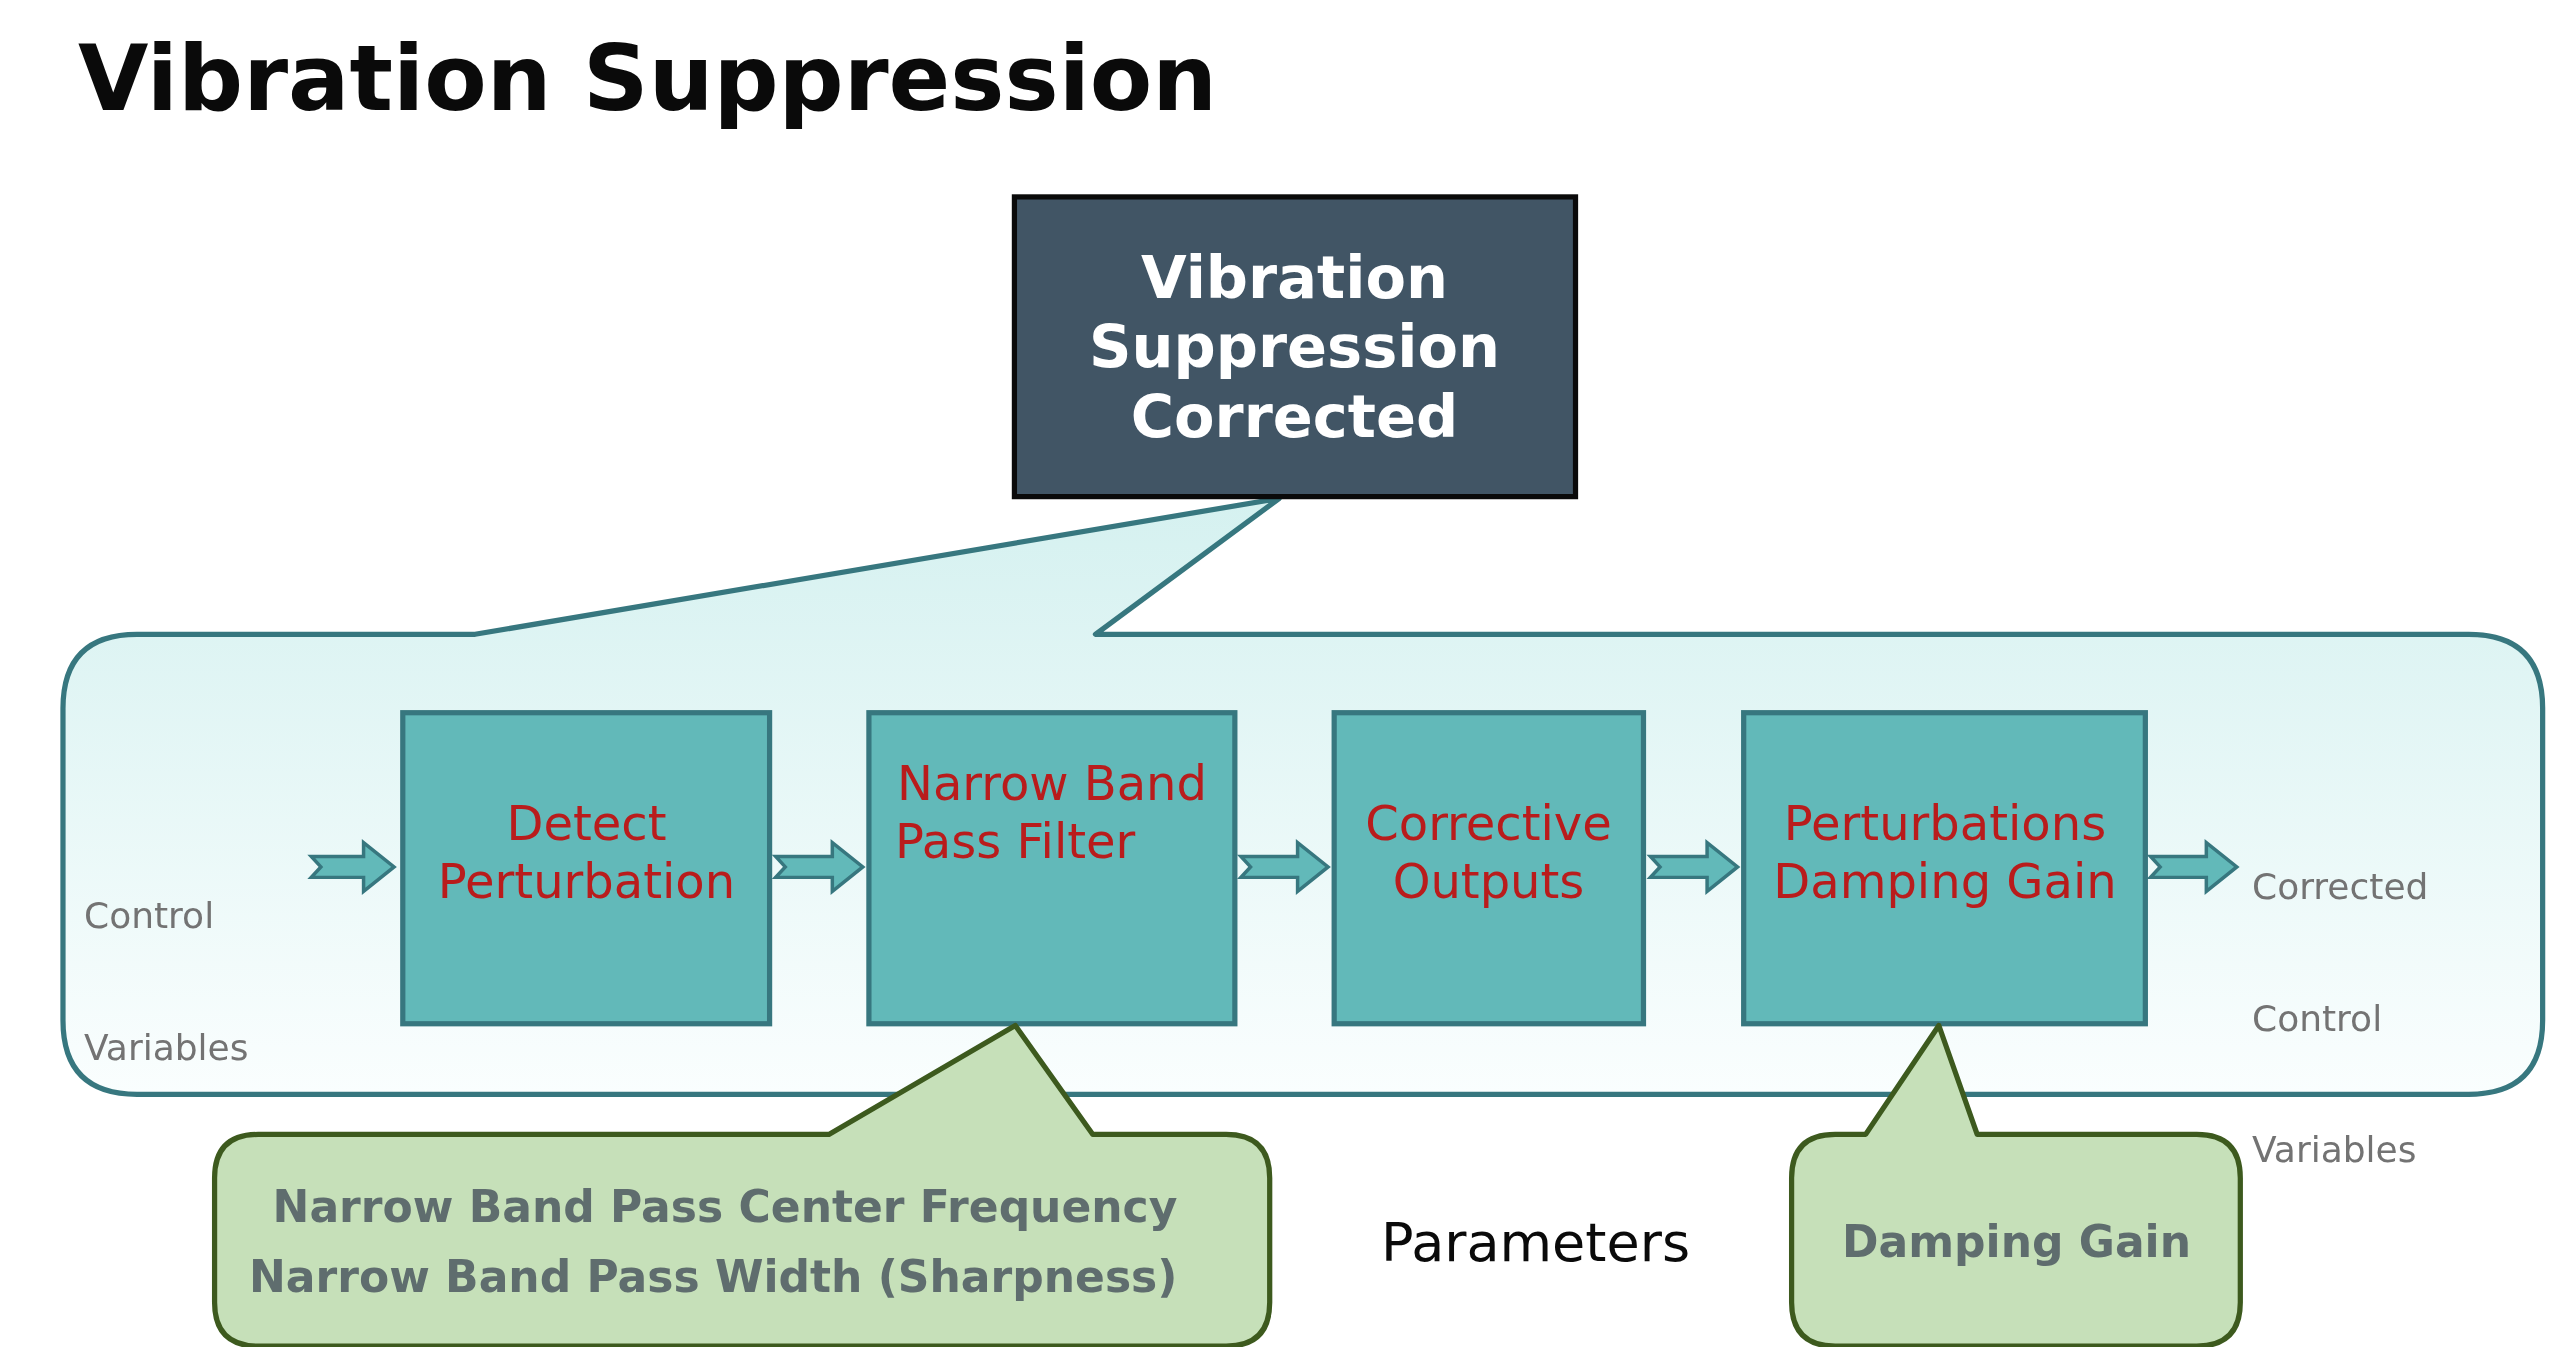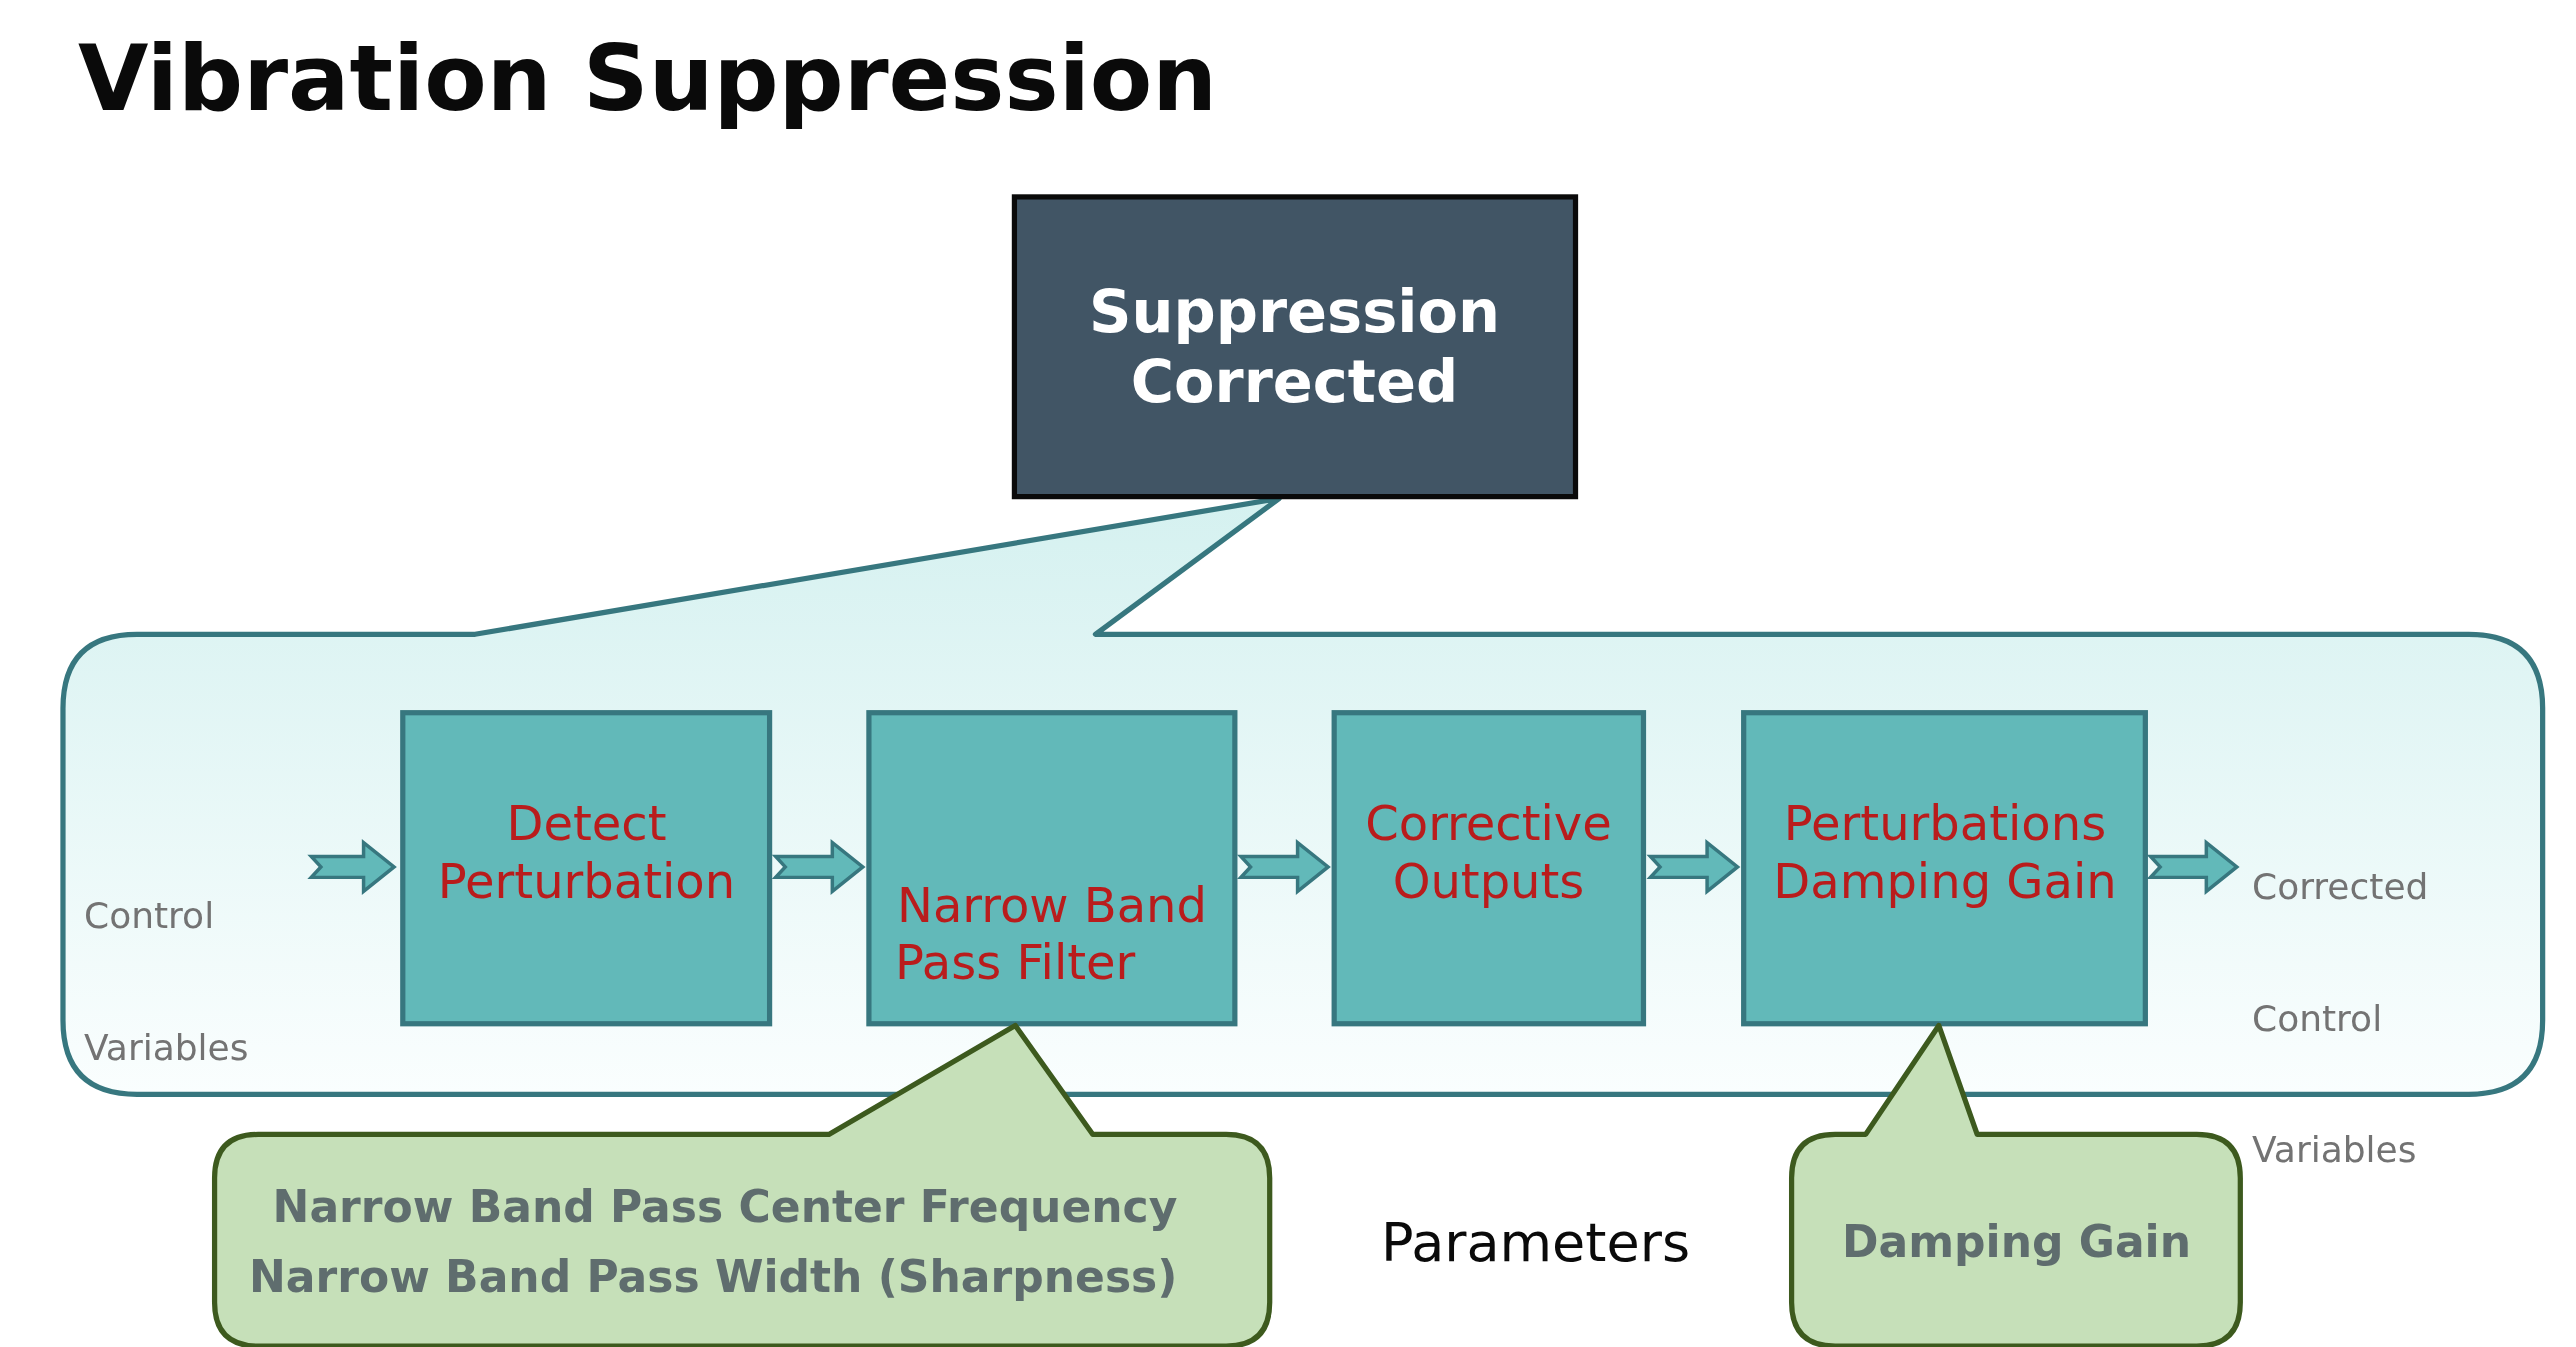--- a/index.html
+++ b/index.html
@@ -56,34 +56,35 @@
 
   <path d="M 296 1302 L 951 1302 L 1165 1177 L 1254 1302 L 1407 1302
            Q 1457 1302 1457 1352 L 1457 1495 Q 1457 1545 1407 1545
            L 296 1545 Q 246 1545 246 1495 L 246 1352 Q 246 1302 296 1302 Z" fill="#c6e0b9" stroke="#3d5a1e" stroke-width="6" stroke-linejoin="round"></path>
   <path d="M 2106 1302 L 2141 1302 L 2225 1177 L 2269 1302 L 2521 1302
            Q 2571 1302 2571 1352 L 2571 1495 Q 2571 1545 2521 1545
            L 2106 1545 Q 2056 1545 2056 1495 L 2056 1352 Q 2056 1302 2106 1302 Z" fill="#c6e0b9" stroke="#3d5a1e" stroke-width="6" stroke-linejoin="round"></path>
 </svg>
 
 <div class="lbl hdr-box-text" style="left:1014px; top:197px; width:561px; height:300px;">
+  <span>Vibration</span>
   <span>Suppression</span>
   <span>Corrected</span>
 </div>
 
 <div class="io-text" style="left:84px; top:806px;">
   <div>Control</div>
   <div>Variables</div>
 </div>
 
 <div class="lbl step-text" style="left:403px; top:713px; width:367px; height:279px;">
   <span>Detect</span>
   <span>Perturbation</span>
 </div>
-<div class="lbl step-text" style="left:869px; top:713px; width:366px; height:279px;justify-content:flex-end;">
+<div class="lbl step-text" style="left:869px; top:673px; width:366px; height:279px;">
   <span>Narrow Band</span>
   <span style="align-self:flex-start; margin-left:26px;">Pass Filter</span>
 </div>
 <div class="lbl step-text" style="left:1334px; top:713px; width:309px; height:279px;">
   <span>Corrective</span>
   <span>Outputs</span>
 </div>
 <div class="lbl step-text" style="left:1744px; top:713px; width:402px; height:279px;">
   <span>Perturbations</span>
   <span>Damping Gain</span>

